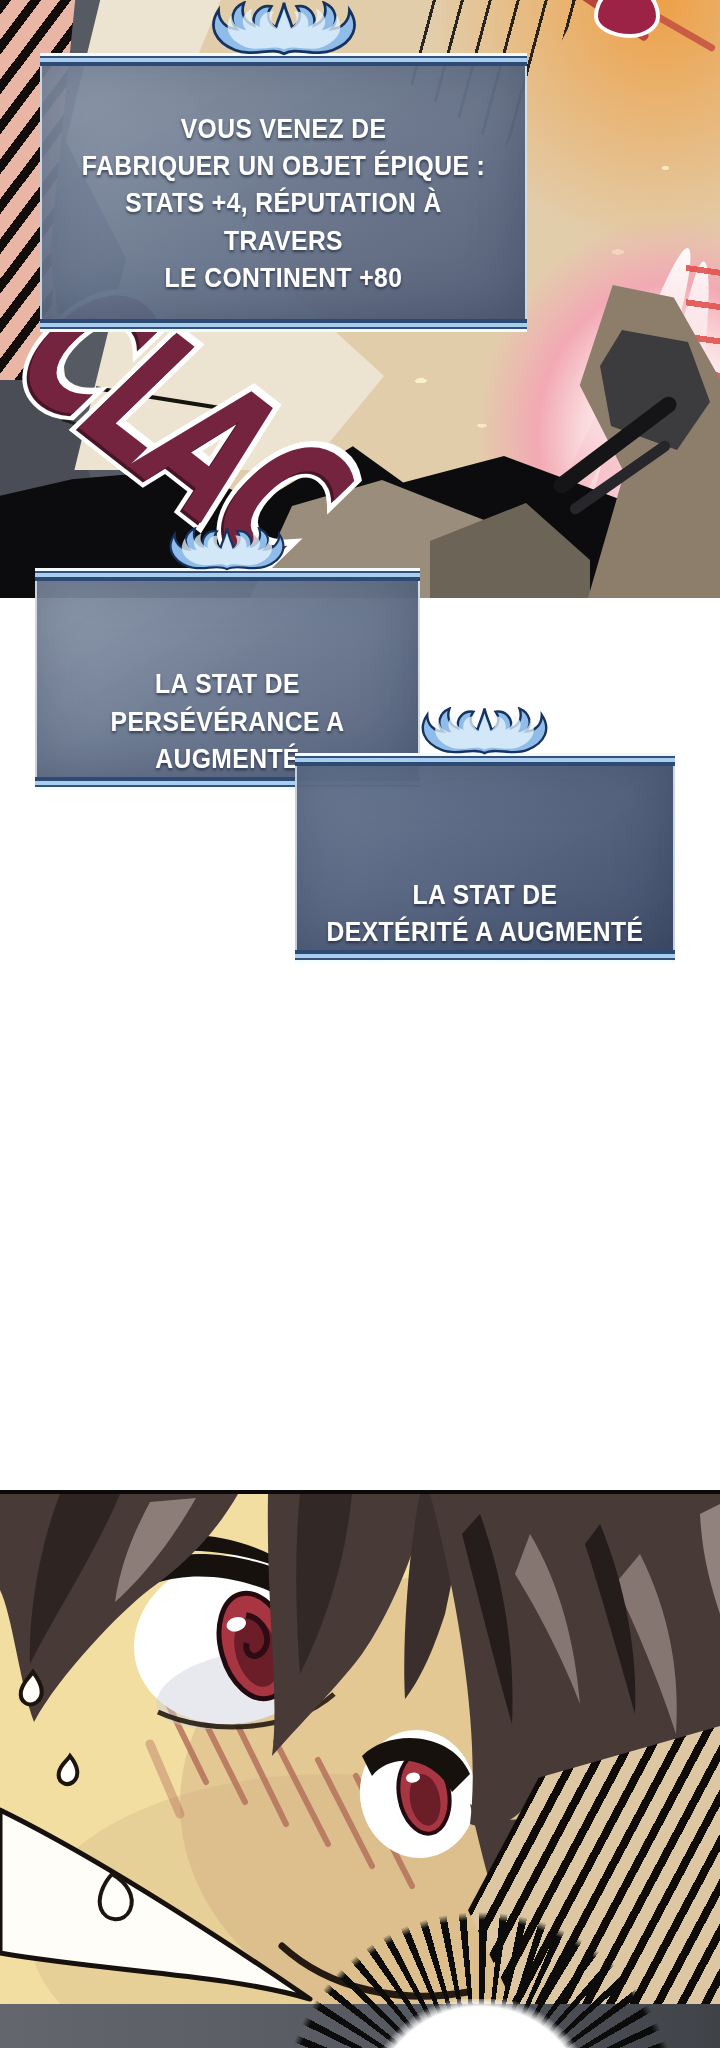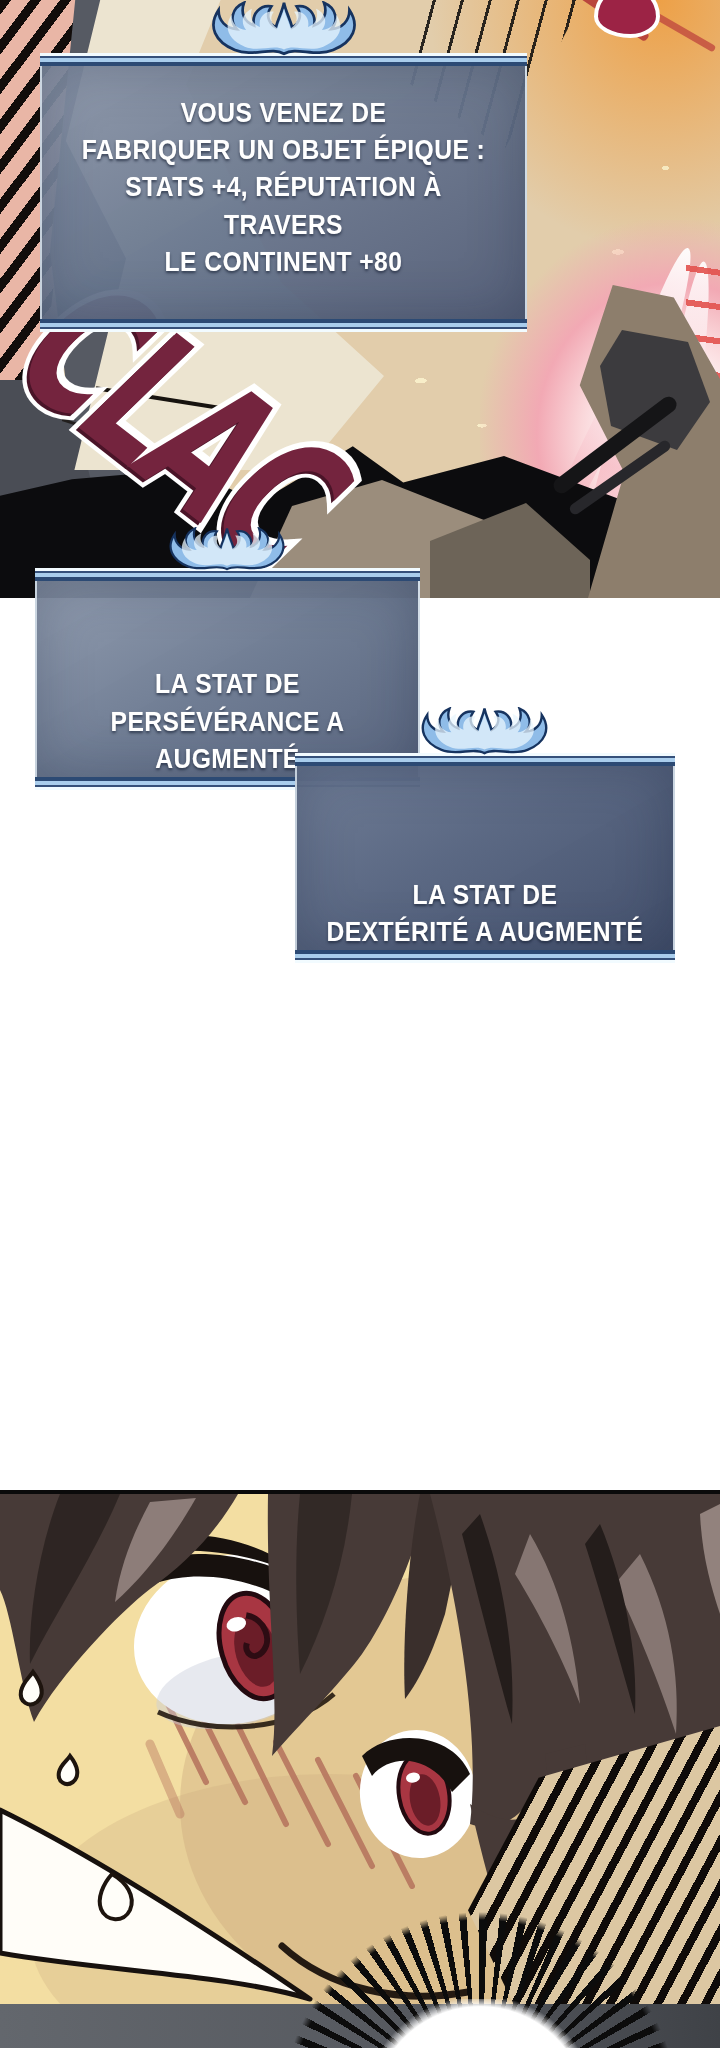--- a/index.html
+++ b/index.html
@@ -81,21 +81,21 @@
   .nbox .edge.top{top:0;}
   .nbox .edge.bot{bottom:0;transform:scaleY(-1);}
   .nbox .body{position:absolute;left:0;right:0;top:13px;bottom:13px;
     background:linear-gradient(150deg,rgba(139,151,171,.93),rgba(104,118,142,.95) 50%,rgba(80,93,120,.95));
     box-shadow:inset 0 0 55px rgba(22,32,58,.28);
     border-left:2px solid rgba(235,245,252,.75);border-right:2px solid rgba(235,245,252,.75);
     display:flex;flex-direction:column;justify-content:flex-end;}
   .nbox.dark .body{background:linear-gradient(150deg,rgba(106,120,146,.96),rgba(84,98,126,.96) 45%,rgba(62,75,104,.97));}
   .nbox .txt{color:#fff;font-weight:bold;text-align:center;font-size:28px;line-height:1.33;
     transform:scaleX(.88);letter-spacing:.5px;text-shadow:0 2px 3px rgba(16,24,44,.65),0 0 1px rgba(255,255,255,.5);}
-  .nbox.epic .body{justify-content:flex-start;padding-top:28px;}
+  .nbox.epic .body{justify-content:flex-start;padding-top:44px;}
   .box-epic{left:40px;top:53px;width:487px;height:279px;z-index:5;}
   .box-stat1{left:35px;top:568px;width:385px;height:222px;z-index:7;}
   .box-stat2{left:295px;top:753px;width:380px;height:210px;z-index:8;}
   .flourish{position:absolute;z-index:9;line-height:0;}
   .fl-epic{left:184px;top:1px;width:200px;}
   .fl-1{left:147px;top:527px;width:160px;}
   .fl-2{left:397px;top:707px;width:175px;}
   .flourish svg{width:100%;height:auto;display:block;}
   
   .panel-face{position:absolute;left:0;top:1490px;width:720px;height:558px;background:#f3dea2;

